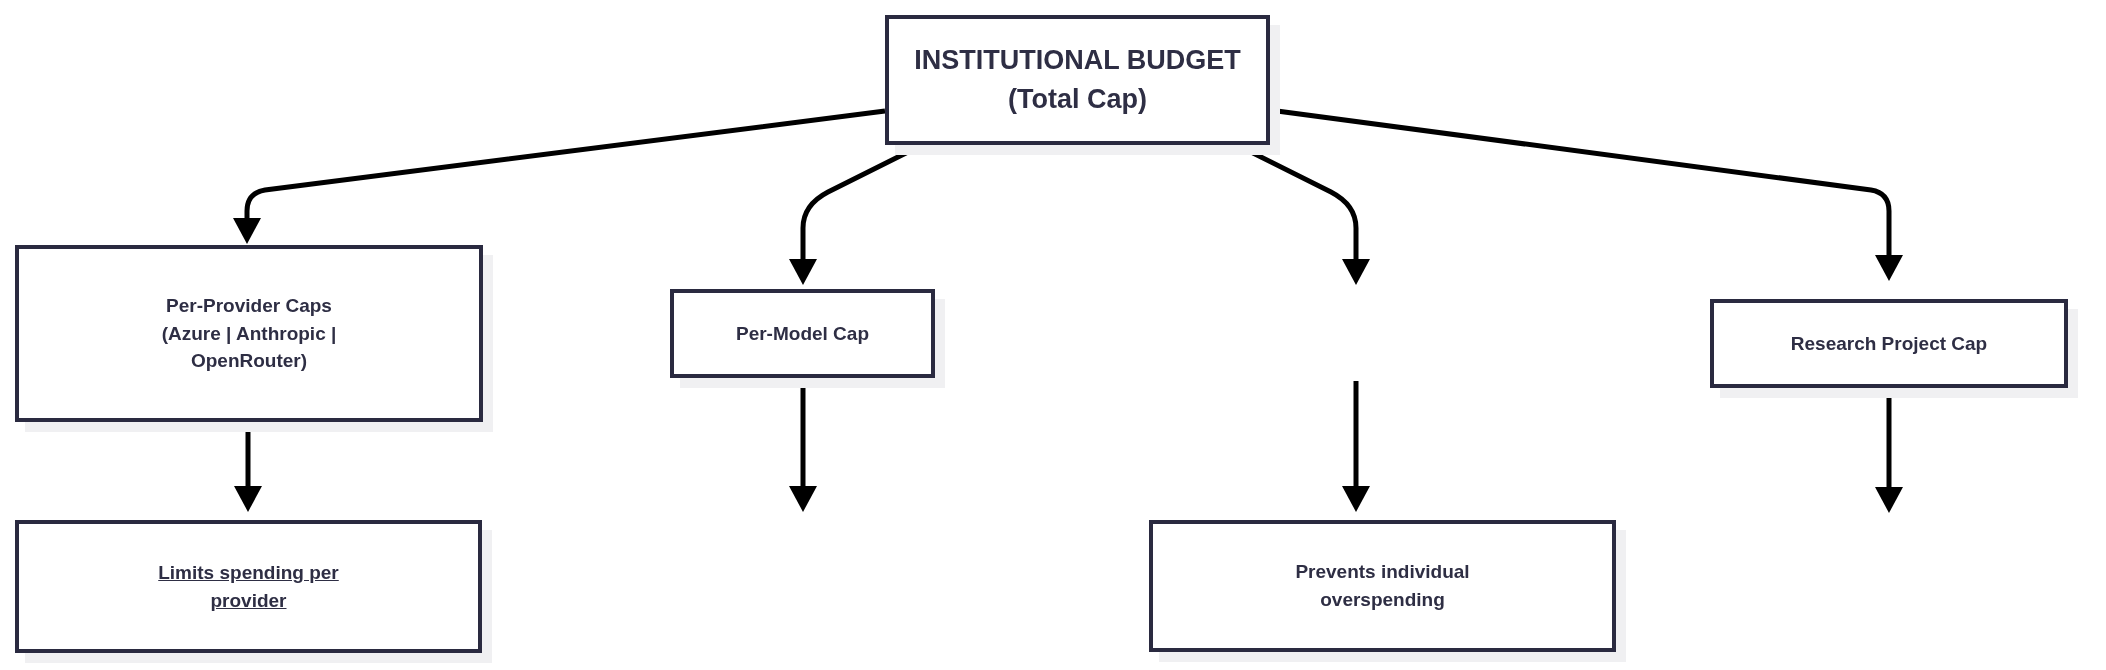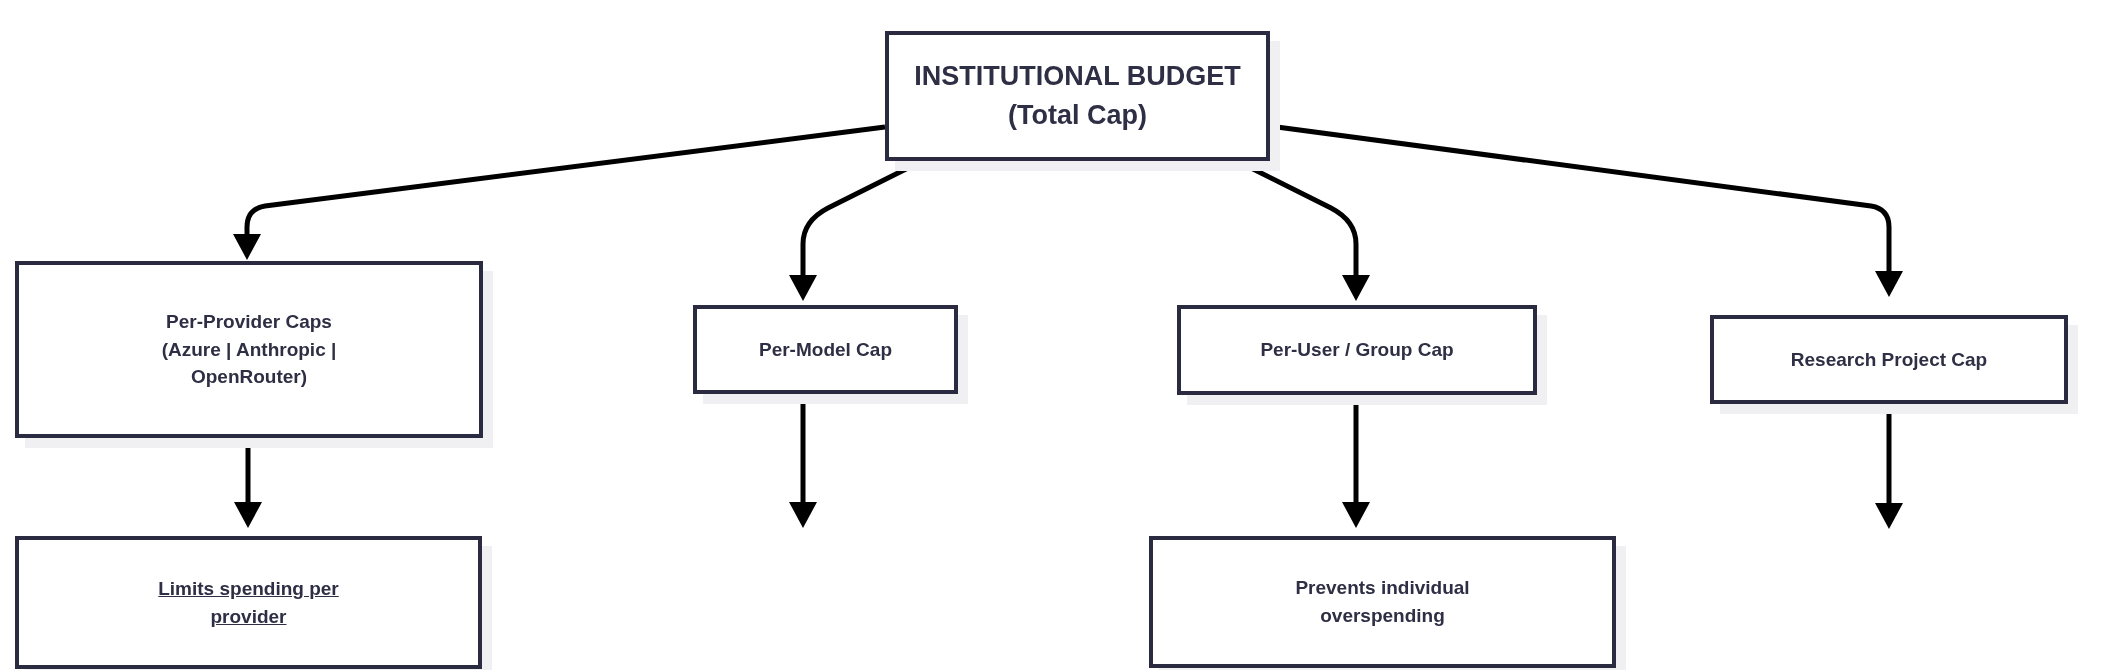--- a/index.html
+++ b/index.html
@@ -10,37 +10,37 @@
     --shadow:#f0f0f2;
     --background:#ffffff;
   }
   *{margin:0;padding:0;box-sizing:border-box;}
   html,body{background:var(--background);}
   body{
     width:2106px;height:670px;
     position:relative;overflow:hidden;
     font-family:"Liberation Sans","DejaVu Sans",sans-serif;
   }
-  .canvas{position:absolute;left:0;top:16px;width:2106px;height:580px;}
+  .canvas{position:absolute;left:0;top:0;width:2106px;height:580px;}
   .edges{position:absolute;left:0;top:0;width:2106px;height:670px;pointer-events:none;}
   .edge-line{fill:none;stroke:var(--edge);stroke-width:5;stroke-linejoin:round;}
   .arrowhead{fill:var(--edge);stroke:none;}
   .node{
     position:absolute;
     display:flex;align-items:center;justify-content:center;
     text-align:center;white-space:pre-line;
     background:var(--node-fill);
     border:4px solid var(--node-border);
     color:var(--node-text);
     font-size:19px;font-weight:600;line-height:1.45;
     box-shadow:10px 10px 0 var(--shadow);
   }
   .node-root   {left:885px; top:15px;  width:385px;height:130px;font-size:27px;}
   .node-cap-0  {left:15px;  top:245px; width:468px;height:177px;}
-  .node-cap-1  {left:670px; top:289px; width:265px;height:89px;margin-left:23px;}
+  .node-cap-1  {left:670px; top:289px; width:265px;height:89px;}
   .node-cap-2  {left:1177px;top:289px; width:360px;height:90px;}
   .node-cap-3  {left:1710px;top:291px; width:358px;height:89px;margin-top:8px;}
   .node-ben-0  {left:15px;  top:520px; width:467px;height:133px;text-decoration:underline;}
   .node-ben-1  {left:578px; top:520px; width:449px;height:132px;}
   .node-ben-2  {left:1123px;top:520px; width:467px;height:132px;margin-left:26px;}
   .node-ben-3  {left:1688px;top:521px; width:405px;height:131px;}
 </style>
 </head>
 <body>
 
@@ -86,21 +86,20 @@
     </g>
   </svg>
 
   <div class="node node-root">INSTITUTIONAL BUDGET
 (Total Cap)</div>
 
   <div class="node node-cap-0">Per-Provider Caps
 (Azure | Anthropic |
 OpenRouter)</div>
   <div class="node node-cap-1">Per-Model Cap</div>
-  <div class="node node-cap-2">Per-User / Group Cap</div>
   <div class="node node-cap-3">Research Project Cap</div>
 
   <div class="node node-ben-0">Limits spending per
 provider</div>
   <div class="node node-ben-2">Prevents individual
 overspending</div>
 
 </div>
 
 </body></html>

